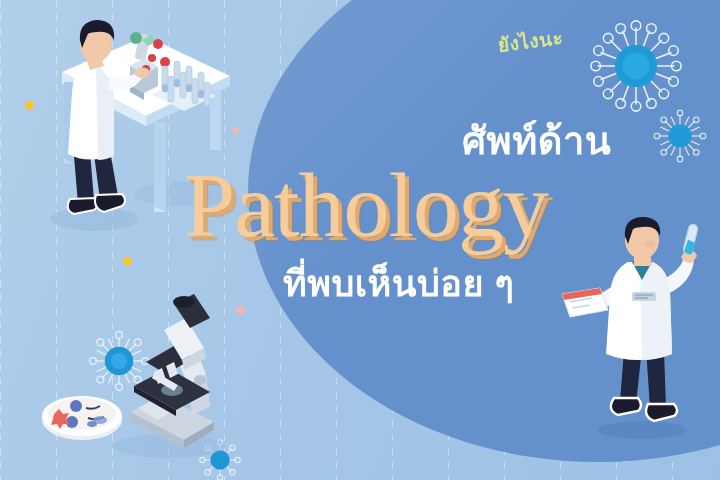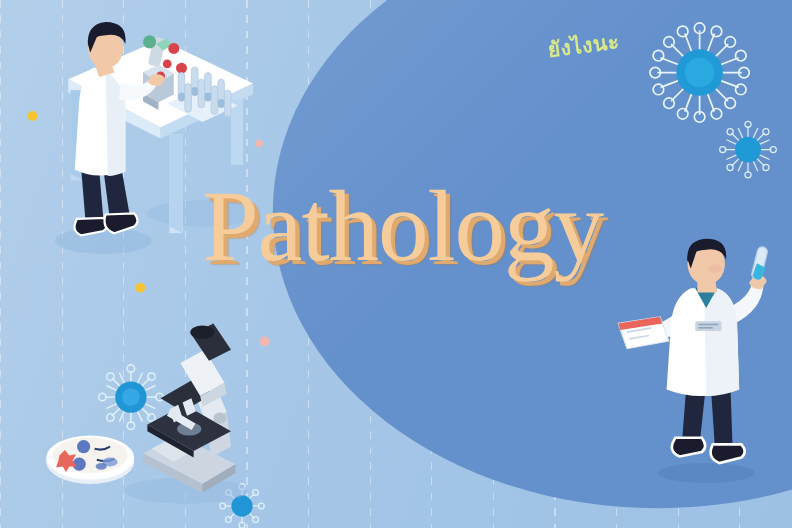--- a/index.html
+++ b/index.html
@@ -412,17 +412,19 @@
 
       <ellipse cx="66" cy="22" rx="17" ry="19" fill="#f2c9a8"></ellipse>
       <path d="M49 20 Q47 0 66 -1 Q86 -1 84 18 Q80 7 66 9 Q53 9 49 20 Z" fill="#1b1b2e"></path>
       <path d="M49 18 Q50 6 60 2 L52 26 Z" fill="#1b1b2e"></path>
       <ellipse cx="74" cy="26" rx="6" ry="4" fill="#eab6a0" opacity=".6"></ellipse>
     </svg>
   </div>
 
   <div class="t-hook">ยังไงนะ</div>
 
+  <div class="t-sub-top">ศัพท์ด้าน</div>
 
   <div class="t-title">Pathology</div>
 
+  <div class="t-sub-bottom">ที่พบเห็นบ่อย ๆ</div>
 
 </div>
 
 </body></html>

